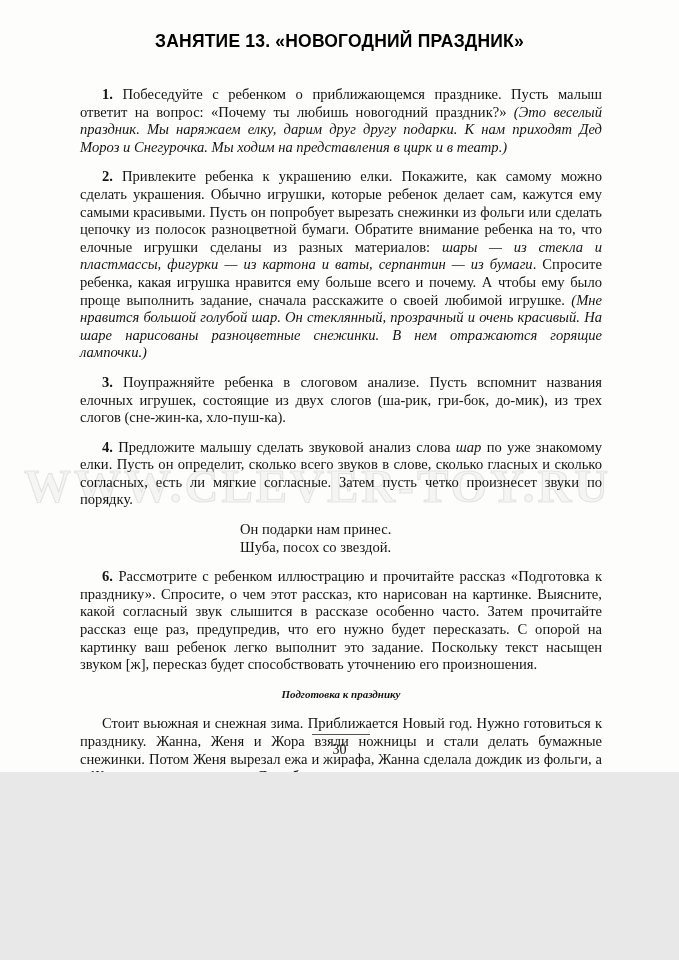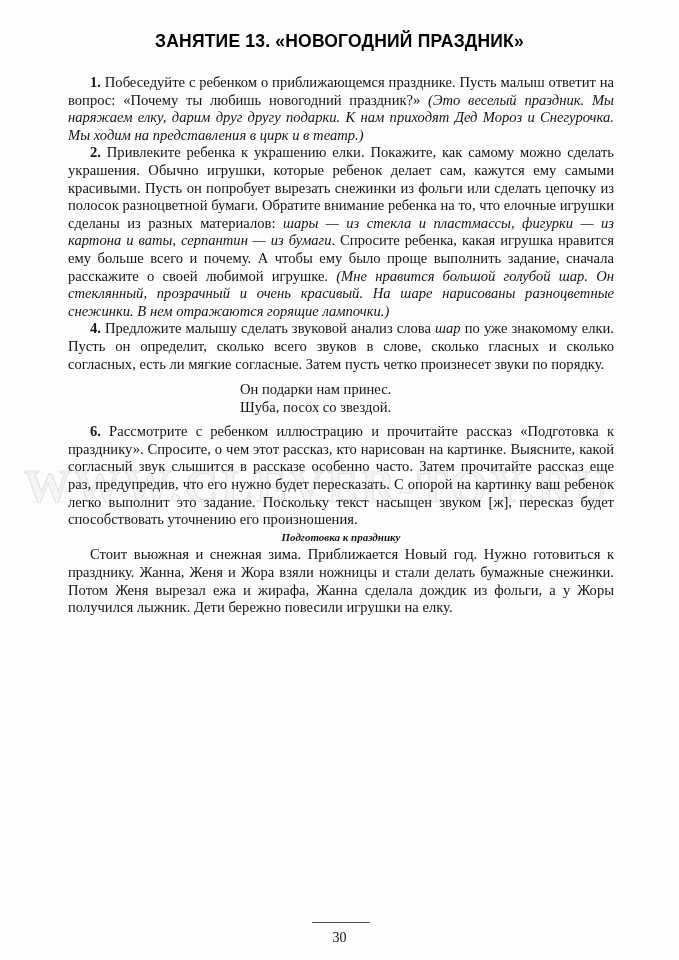--- a/index.html
+++ b/index.html
@@ -1,18 +1,18 @@
 <!DOCTYPE html>
 <html><head>
 <meta charset="utf-8">
 <style>
   html,body{margin:0;padding:0;background:#e8e8e8;}
   .page{
     position:relative;
-    width:679px;height:960px;
+    width:679px;height:772px;
     background:#fdfdfc;
     overflow:hidden;
     font-family:"Liberation Serif", serif;
     color:#141414;
   }
   .title{
     position:absolute;
     top:31px;left:0;width:679px;
     text-align:center;
     font-family:"Liberation Sans", sans-serif;
@@ -22,21 +22,21 @@
     color:#000;
   }
   .text-block{
     position:absolute;
     top:74px;left:68px;width:546px;
     font-size:14.6px;
     line-height:17.6px;
     text-align:justify;
   }
   .text-block p{
-    margin:0;
+    margin:12px;
     text-indent:22px;
   }
   .riddle{
     margin:8px 0 7px 172px;
     text-align:left;
   }
   .riddle div{line-height:17.6px;}
   .story-heading{
     margin:12px 0 9px 0;
     text-align:center;
@@ -82,20 +82,21 @@
 
 <div class="page">
 
   <div class="title">ЗАНЯТИЕ 13. «НОВОГОДНИЙ ПРАЗДНИК»</div>
 
   <div class="watermark">WWW.CLEVER-TOY.RU</div>
 
   <div class="text-block">
     <p><span style="font-weight: bold;">1.</span><span> Побеседуйте с ребенком о приближающемся празднике. Пусть малыш ответит на вопрос: «Почему ты любишь новогодний праздник?» </span><span style="font-style: italic;">(Это веселый праздник. Мы наряжаем елку, дарим друг другу подарки. К нам приходят Дед Мороз и Снегурочка. Мы ходим на представления в цирк и в театр.)</span></p>
     <p><span style="font-weight: bold;">2.</span><span> Привлеките ребенка к украшению елки. Покажите, как самому можно сделать украшения. Обычно игрушки, которые ребенок делает сам, кажутся ему самыми красивыми. Пусть он попробует вырезать снежинки из фольги или сделать цепочку из полосок разноцветной бумаги. Обратите внимание ребенка на то, что елочные игрушки сделаны из разных материалов: </span><span style="font-style: italic;">шары — из стекла и пластмассы, фигурки — из картона и ваты, серпантин — из бумаги</span><span>. Спросите ребенка, какая игрушка нравится ему больше всего и почему. А чтобы ему было проще выполнить задание, сначала расскажите о своей любимой игрушке. </span><span style="font-style: italic;">(Мне нравится большой голубой шар. Он стеклянный, прозрачный и очень красивый. На шаре нарисованы разноцветные снежинки. В нем отражаются горящие лампочки.)</span></p>
+    <p><span style="font-weight: bold;">3.</span><span> Поупражняйте ребенка в слоговом анализе. Пусть вспомнит названия елочных игрушек, состоящие из двух слогов (ша-рик, гри-бок, до-мик), из трех слогов (сне-жин-ка, хло-пуш-ка).</span></p>
     <p><span style="font-weight: bold;">4.</span><span> Предложите малышу сделать звуковой анализ слова </span><span style="font-style: italic;">шар</span><span> по уже знакомому елки. Пусть он определит, сколько всего звуков в слове, сколько гласных и сколько согласных, есть ли мягкие согласные. Затем пусть четко произнесет звуки по порядку.</span></p>
 
     <div class="riddle">
       <div><span>Он подарки нам принес.</span></div>
       <div><span>Шуба, посох со звездой.</span></div>
     </div>
 
     <p><span style="font-weight: bold;">6.</span><span> Рассмотрите с ребенком иллюстрацию и прочитайте рассказ «Подготовка к празднику». Спросите, о чем этот рассказ, кто нарисован на картинке. Выясните, какой согласный звук слышится в рассказе особенно часто. Затем прочитайте рассказ еще раз, предупредив, что его нужно будет пересказать. С опорой на картинку ваш ребенок легко выполнит это задание. Поскольку текст насыщен звуком [ж], пересказ будет способствовать уточнению его произношения.</span></p>
 
     <p class="story-heading">Подготовка к празднику</p>

